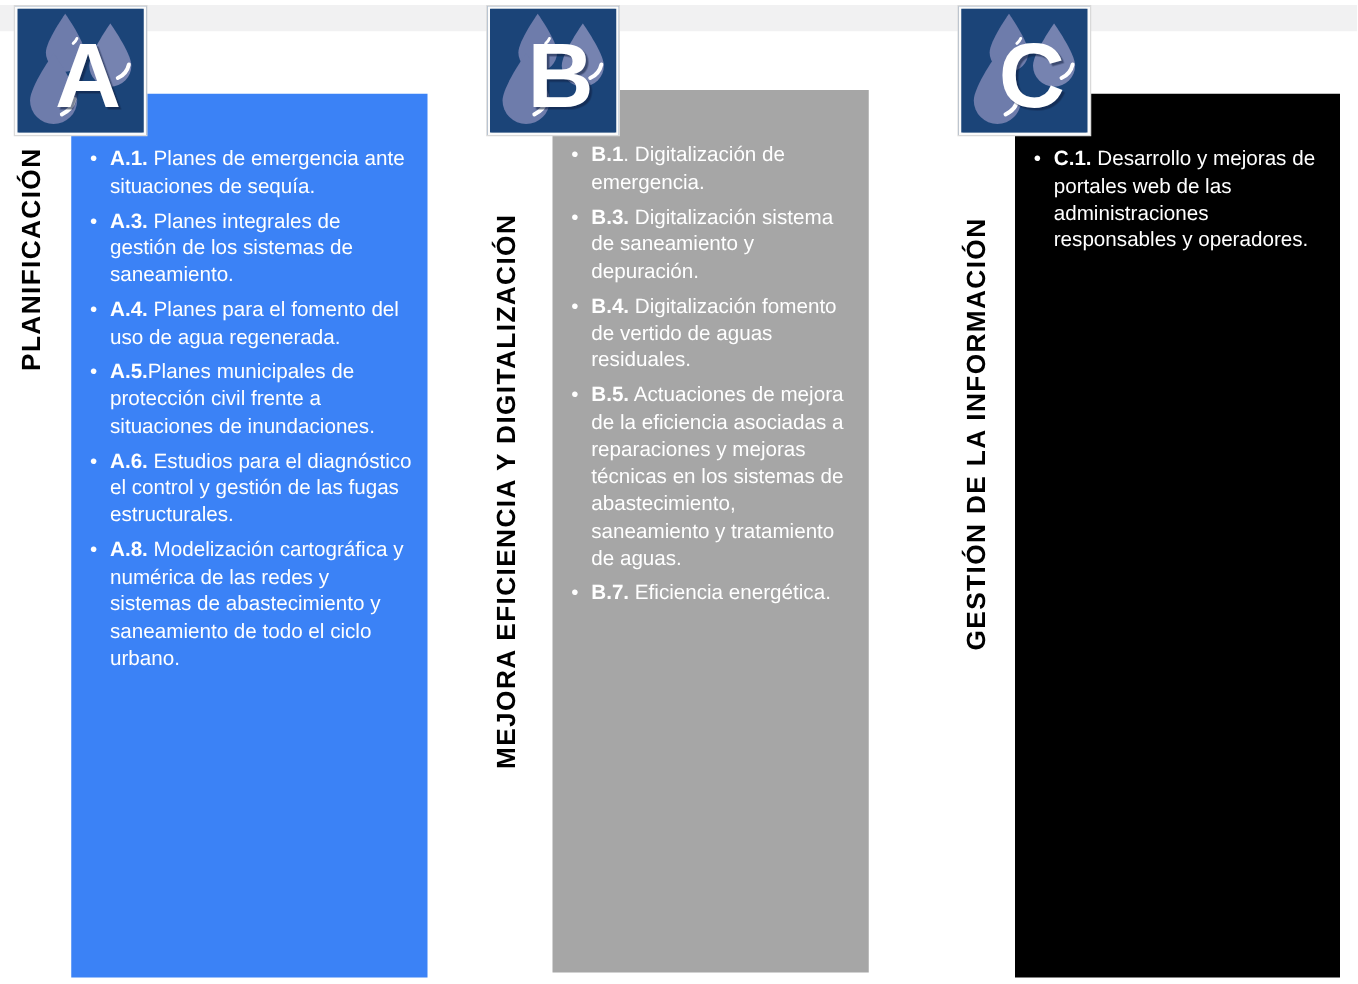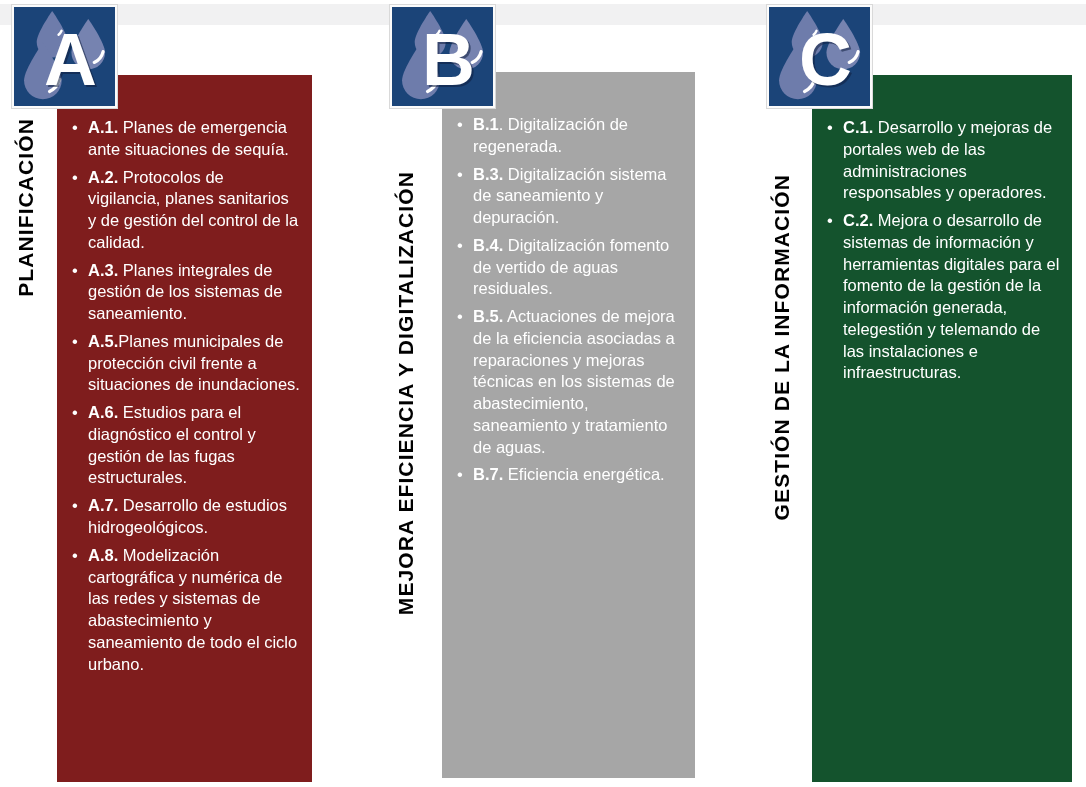--- a/index.html
+++ b/index.html
@@ -22,23 +22,23 @@
   .vlabel{position:absolute;display:flex;justify-content:center;align-items:flex-end;z-index:2;}
   .vlabel span{writing-mode:vertical-rl;transform:rotate(180deg);
                font-weight:bold;font-size:21px;letter-spacing:1.1px;color:#000;white-space:nowrap;}
   .vlabel-a{left:2px;top:100px;width:48px;height:197px;}
   .vlabel-b{left:382px;top:100px;width:48px;height:515px;}
   .vlabel-c{left:758px;top:100px;width:48px;height:420px;}
 
   
   .panel{position:absolute;z-index:1;color:#ffffff;overflow:hidden;box-sizing:border-box;
          padding:42px 12px 12px 14px;}
-  .panel-a{left:57px;top:75px;width:255px;height:707px;background:#7f1d1d;}
+  .panel-a{left:57px;top:75px;width:285px;height:707px;background:#3b82f6;}
   .panel-b{left:442px;top:72px;width:253px;height:706px;background:#A6A6A6;}
-  .panel-c{left:812px;top:75px;width:260px;height:707px;background:#14532d;}
+  .panel-c{left:812px;top:75px;width:260px;height:707px;background:#000000;}
 
   .panel ul{list-style:none;margin:0;padding:0;}
   .panel li{position:relative;padding-left:17px;margin-bottom:6px;
             font-size:16.5px;line-height:1.32;}
   .panel li::before{content:"\2022";position:absolute;left:1px;top:0;}
   .panel .code{font-weight:bold;}
 </style>
 </head>
 <body>
 
@@ -62,25 +62,24 @@
       <path d="M44,28 a10,10 0 0 0 3,-4" stroke="#ffffff" stroke-width="2.4" fill="none" stroke-linecap="round"></path>
       <text class="icon-letter" x="56" y="79" font-size="74" text-anchor="middle" fill="#ffffff">A</text>
     </svg>
   </div>
   <div class="vlabel vlabel-a">
     <span>PLANIFICACIÓN</span>
   </div>
   <div class="panel panel-a">
     <ul>
       <li><span class="code">A.1.</span><span> Planes de emergencia ante situaciones de sequía.</span></li>
-      <li><span class="code">A.2.</span><span> Protocolos de vigilancia, planes sanitarios y de gestión del control de la calidad.</span></li>
       <li><span class="code">A.3.</span><span> Planes integrales de gestión de los sistemas de saneamiento.</span></li>
+      <li><span class="code">A.4.</span><span> Planes para el fomento del uso de agua regenerada.</span></li>
       <li><span class="code">A.5.</span><span>Planes municipales de protección civil frente a situaciones de inundaciones.</span></li>
       <li><span class="code">A.6.</span><span> Estudios para el diagnóstico el control y gestión de las fugas estructurales.</span></li>
-      <li><span class="code">A.7.</span><span> Desarrollo de estudios hidrogeológicos.</span></li>
       <li><span class="code">A.8.</span><span> Modelización cartográfica y numérica de las redes y sistemas de abastecimiento y saneamiento de todo el ciclo urbano.</span></li>
     </ul>
   </div>
 
   <div class="icon-tile icon-b">
     <svg viewBox="0 0 100 100">
       <rect x="0" y="0" width="100" height="100" fill="#1b4478"></rect>
       <g transform="translate(21,4) scale(0.92)" fill="#6e7cab">
         <path d="M18,0 C18,0 1,24 1,34 a17,17 0 0 0 34,0 C35,24 18,0 18,0 Z"></path>
       </g>
@@ -94,21 +93,21 @@
       </g>
       <path d="M44,28 a10,10 0 0 0 3,-4" stroke="#ffffff" stroke-width="2.4" fill="none" stroke-linecap="round"></path>
       <text class="icon-letter" x="56" y="79" font-size="74" text-anchor="middle" fill="#ffffff">B</text>
     </svg>
   </div>
   <div class="vlabel vlabel-b">
     <span>MEJORA EFICIENCIA Y DIGITALIZACIÓN</span>
   </div>
   <div class="panel panel-b">
     <ul>
-      <li><span class="code">B.1</span><span>. Digitalización de regenerada.</span></li>
+      <li><span class="code">B.1</span><span>. Digitalización de emergencia.</span></li>
       <li><span class="code">B.3.</span><span> Digitalización sistema de saneamiento y depuración.</span></li>
       <li><span class="code">B.4.</span><span> Digitalización fomento de vertido de aguas residuales.</span></li>
       <li><span class="code">B.5.</span><span> Actuaciones de mejora de la eficiencia asociadas a reparaciones y mejoras técnicas en los sistemas de abastecimiento, saneamiento y tratamiento de aguas.</span></li>
       <li><span class="code">B.7.</span><span> Eficiencia energética.</span></li>
     </ul>
   </div>
 
   <div class="icon-tile icon-c">
     <svg viewBox="0 0 100 100">
       <rect x="0" y="0" width="100" height="100" fill="#1b4478"></rect>
@@ -126,16 +125,15 @@
       <path d="M44,28 a10,10 0 0 0 3,-4" stroke="#ffffff" stroke-width="2.4" fill="none" stroke-linecap="round"></path>
       <text class="icon-letter" x="56" y="79" font-size="74" text-anchor="middle" fill="#ffffff">C</text>
     </svg>
   </div>
   <div class="vlabel vlabel-c">
     <span>GESTIÓN DE LA INFORMACIÓN</span>
   </div>
   <div class="panel panel-c">
     <ul>
       <li><span class="code">C.1.</span><span> Desarrollo y mejoras de portales web de las administraciones responsables y operadores.</span></li>
-      <li><span class="code">C.2.</span><span> Mejora o desarrollo de sistemas de información y herramientas digitales para el fomento de la gestión de la información generada, telegestión y telemando de las instalaciones e infraestructuras.</span></li>
     </ul>
   </div>
 </div>
 
 </body></html>

